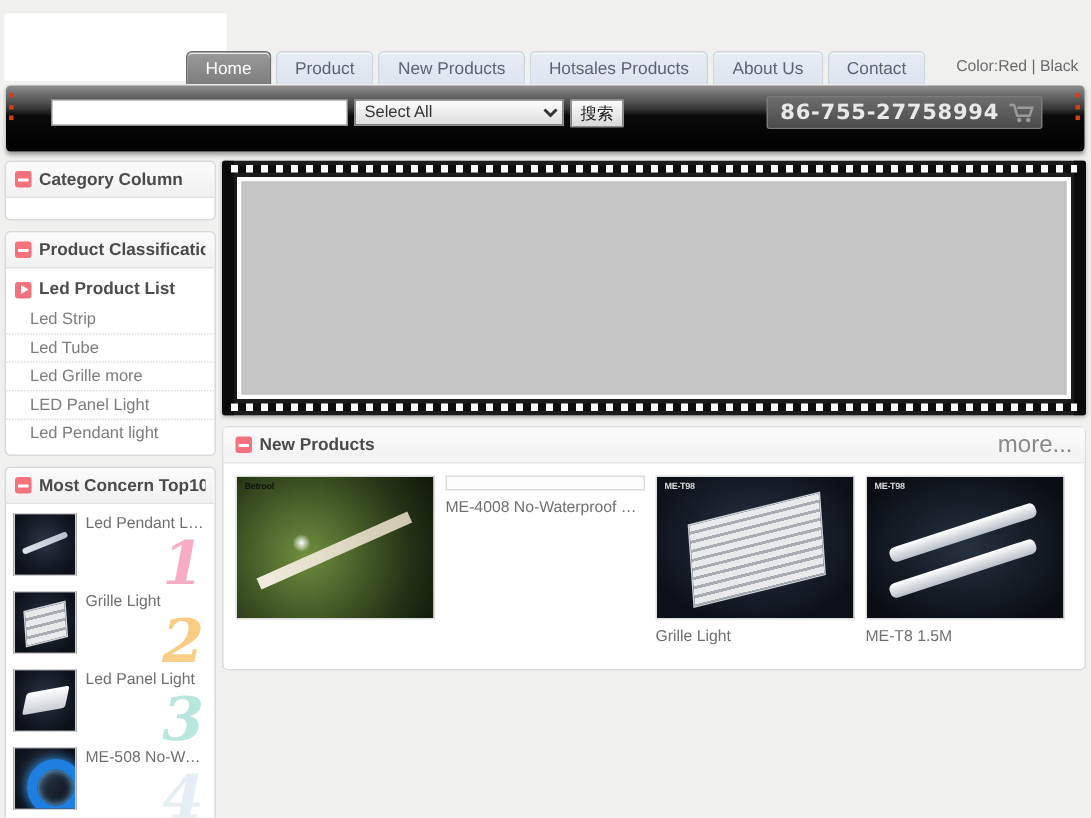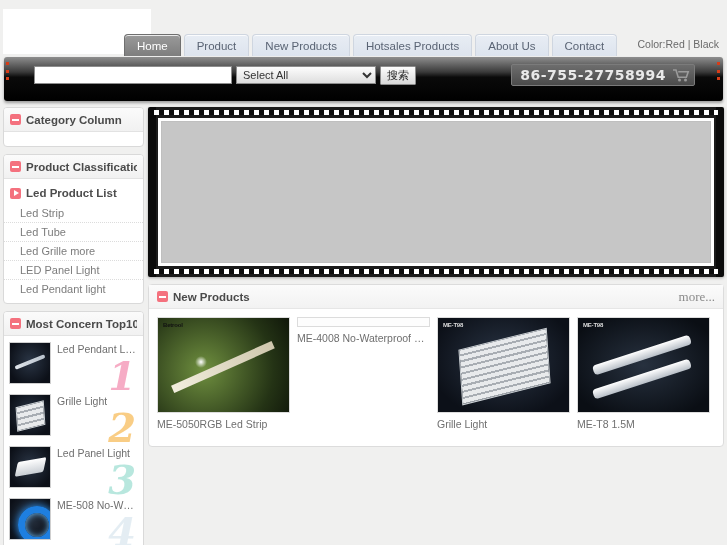--- a/index.html
+++ b/index.html
@@ -345,24 +345,23 @@
     border-bottom: 1px solid #e6e6e6;
   }
   #np-head .title {
     margin-left: 5px;
     font-size: 11.5px;
     font-weight: bold;
     color: #4a4a4a;
   }
   #np-more {
     margin-left: auto;
-    font-size: 13px;
+    font-size: 16px;
     color: #8a8a8a;
     cursor: pointer;
-    font-family: Liberation Serif, serif;
   }
   #np-grid {
     display: flex;
     flex-wrap: wrap;
     padding: 8px 6px 8px 8px;
     gap: 0;
   }
   .np-cell {
     width: 133px;
     margin-right: 7px;
@@ -649,21 +648,20 @@
         <span class="title">New Products</span>
         <span id="np-more">more...</span>
       </div>
       <div id="np-grid">
           <div class="np-cell">
             <div class="np-thumb">
               <div class="art art-leafstrip">
                 <span class="brand-tag">Betrool</span>
               </div>
             </div>
-            <div class="np-label">ME-5050RGB Led Strip</div>
           </div>
           <div class="np-cell">
             <div class="np-thumb broken"></div>
             <div class="np-label">ME-4008 No-Waterproof Led...</div>
           </div>
           <div class="np-cell">
             <div class="np-thumb">
               <div class="art art-dark art-grille">
                 <span class="brand-tag light">ME-T98</span>
               </div>

